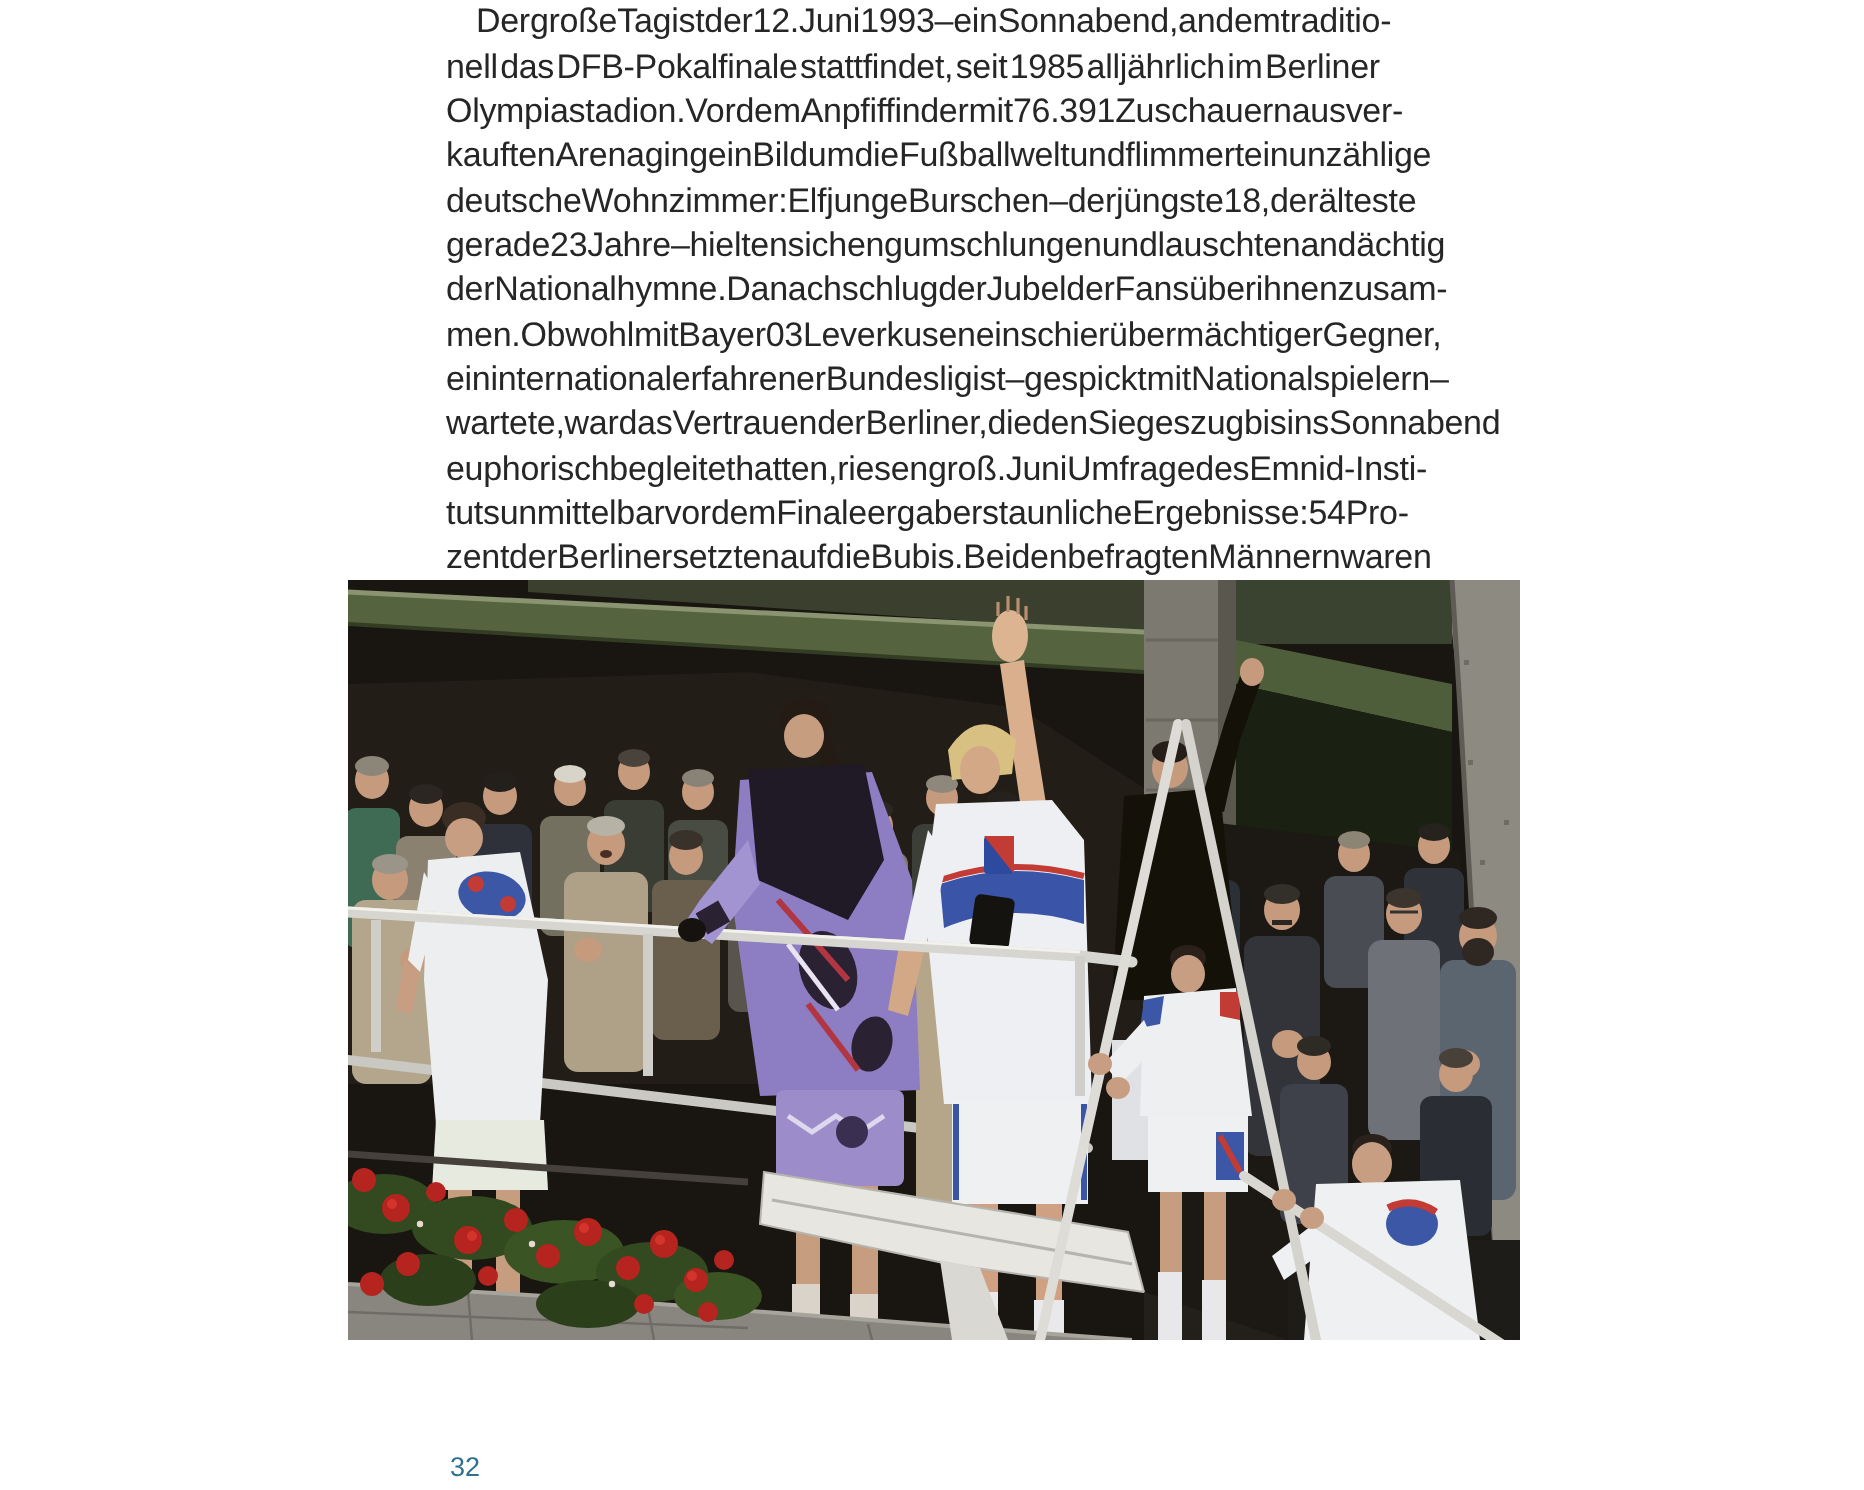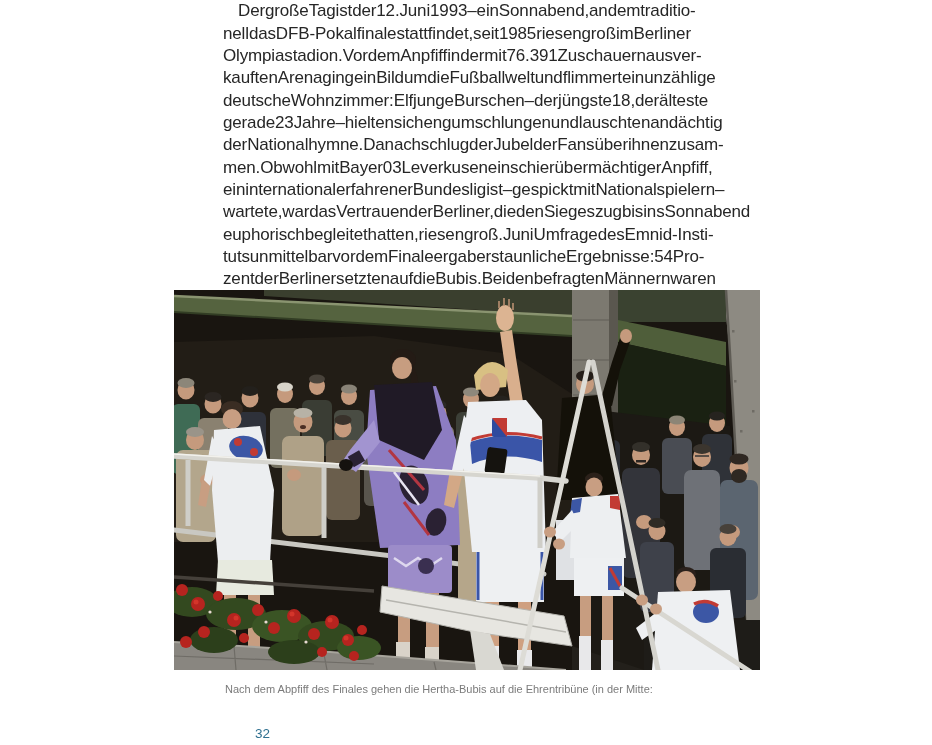--- a/index.html
+++ b/index.html
@@ -30,21 +30,21 @@
     position:absolute;left:174px;top:290px;width:586px;height:380px;margin:0;
   }
   .photo svg{display:block;}
   .caption{
     position:absolute;left:225px;top:681px;width:480px;
     font-size:11px;line-height:16.5px;color:var(--caption-color);
     white-space:nowrap;
   }
   .pagenum{
     position:absolute;left:225px;top:726px;
-    font-size:13.5px;color:var(--pagenum-color);margin-left:30px;
+    font-size:13.5px;color:var(--pagenum-color);
   }
 </style>
 </head>
 <body>
 
 <div class="page">
 
   <div class="text-block">
     <div class="tline first">
         <span>Der</span>
@@ -62,21 +62,21 @@
         <span>dem</span>
         <span>traditio-</span>
       </div>
     <div class="tline">
         <span>nell</span>
         <span>das</span>
         <span>DFB-Pokalfinale</span>
         <span>stattfindet,</span>
         <span>seit</span>
         <span>1985</span>
-        <span>riesengroß</span>
+        <span>alljährlich</span>
         <span>im</span>
         <span>Berliner</span>
       </div>
     <div class="tline">
         <span>Olympiastadion.</span>
         <span>Vor</span>
         <span>dem</span>
         <span>Anpfiff</span>
         <span>in</span>
         <span>der</span>
@@ -141,21 +141,21 @@
     <div class="tline">
         <span>men.</span>
         <span>Obwohl</span>
         <span>mit</span>
         <span>Bayer</span>
         <span>03</span>
         <span>Leverkusen</span>
         <span>ein</span>
         <span>schier</span>
         <span>übermächtiger</span>
-        <span>Anpfiff,</span>
+        <span>Gegner,</span>
       </div>
     <div class="tline">
         <span>ein</span>
         <span>international</span>
         <span>erfahrener</span>
         <span>Bundesligist</span>
         <span>–</span>
         <span>gespickt</span>
         <span>mit</span>
         <span>Nationalspielern</span>
@@ -507,18 +507,17 @@
         <path d="M448,298 L586,388" stroke="#d8d7d1" stroke-width="5" stroke-linecap="round"></path>
         <ellipse cx="376" cy="242" rx="6" ry="5.5" fill="#c89e82"></ellipse>
         <ellipse cx="385" cy="254" rx="6" ry="5.5" fill="#c89e82"></ellipse>
         <ellipse cx="468" cy="310" rx="6" ry="5.5" fill="#c89e82"></ellipse>
         <ellipse cx="482" cy="319" rx="6" ry="5.5" fill="#c89e82"></ellipse>
       </g>
     </svg>
   </figure>
 
   <div class="caption">
-    <div>Nach dem Abpfiff des Finales gehen die Hertha-Bubis auf die Ehrentribüne (in der Mitte:</div>
   </div>
 
   <div class="pagenum">32</div>
 
 </div>
 
 </body></html>

